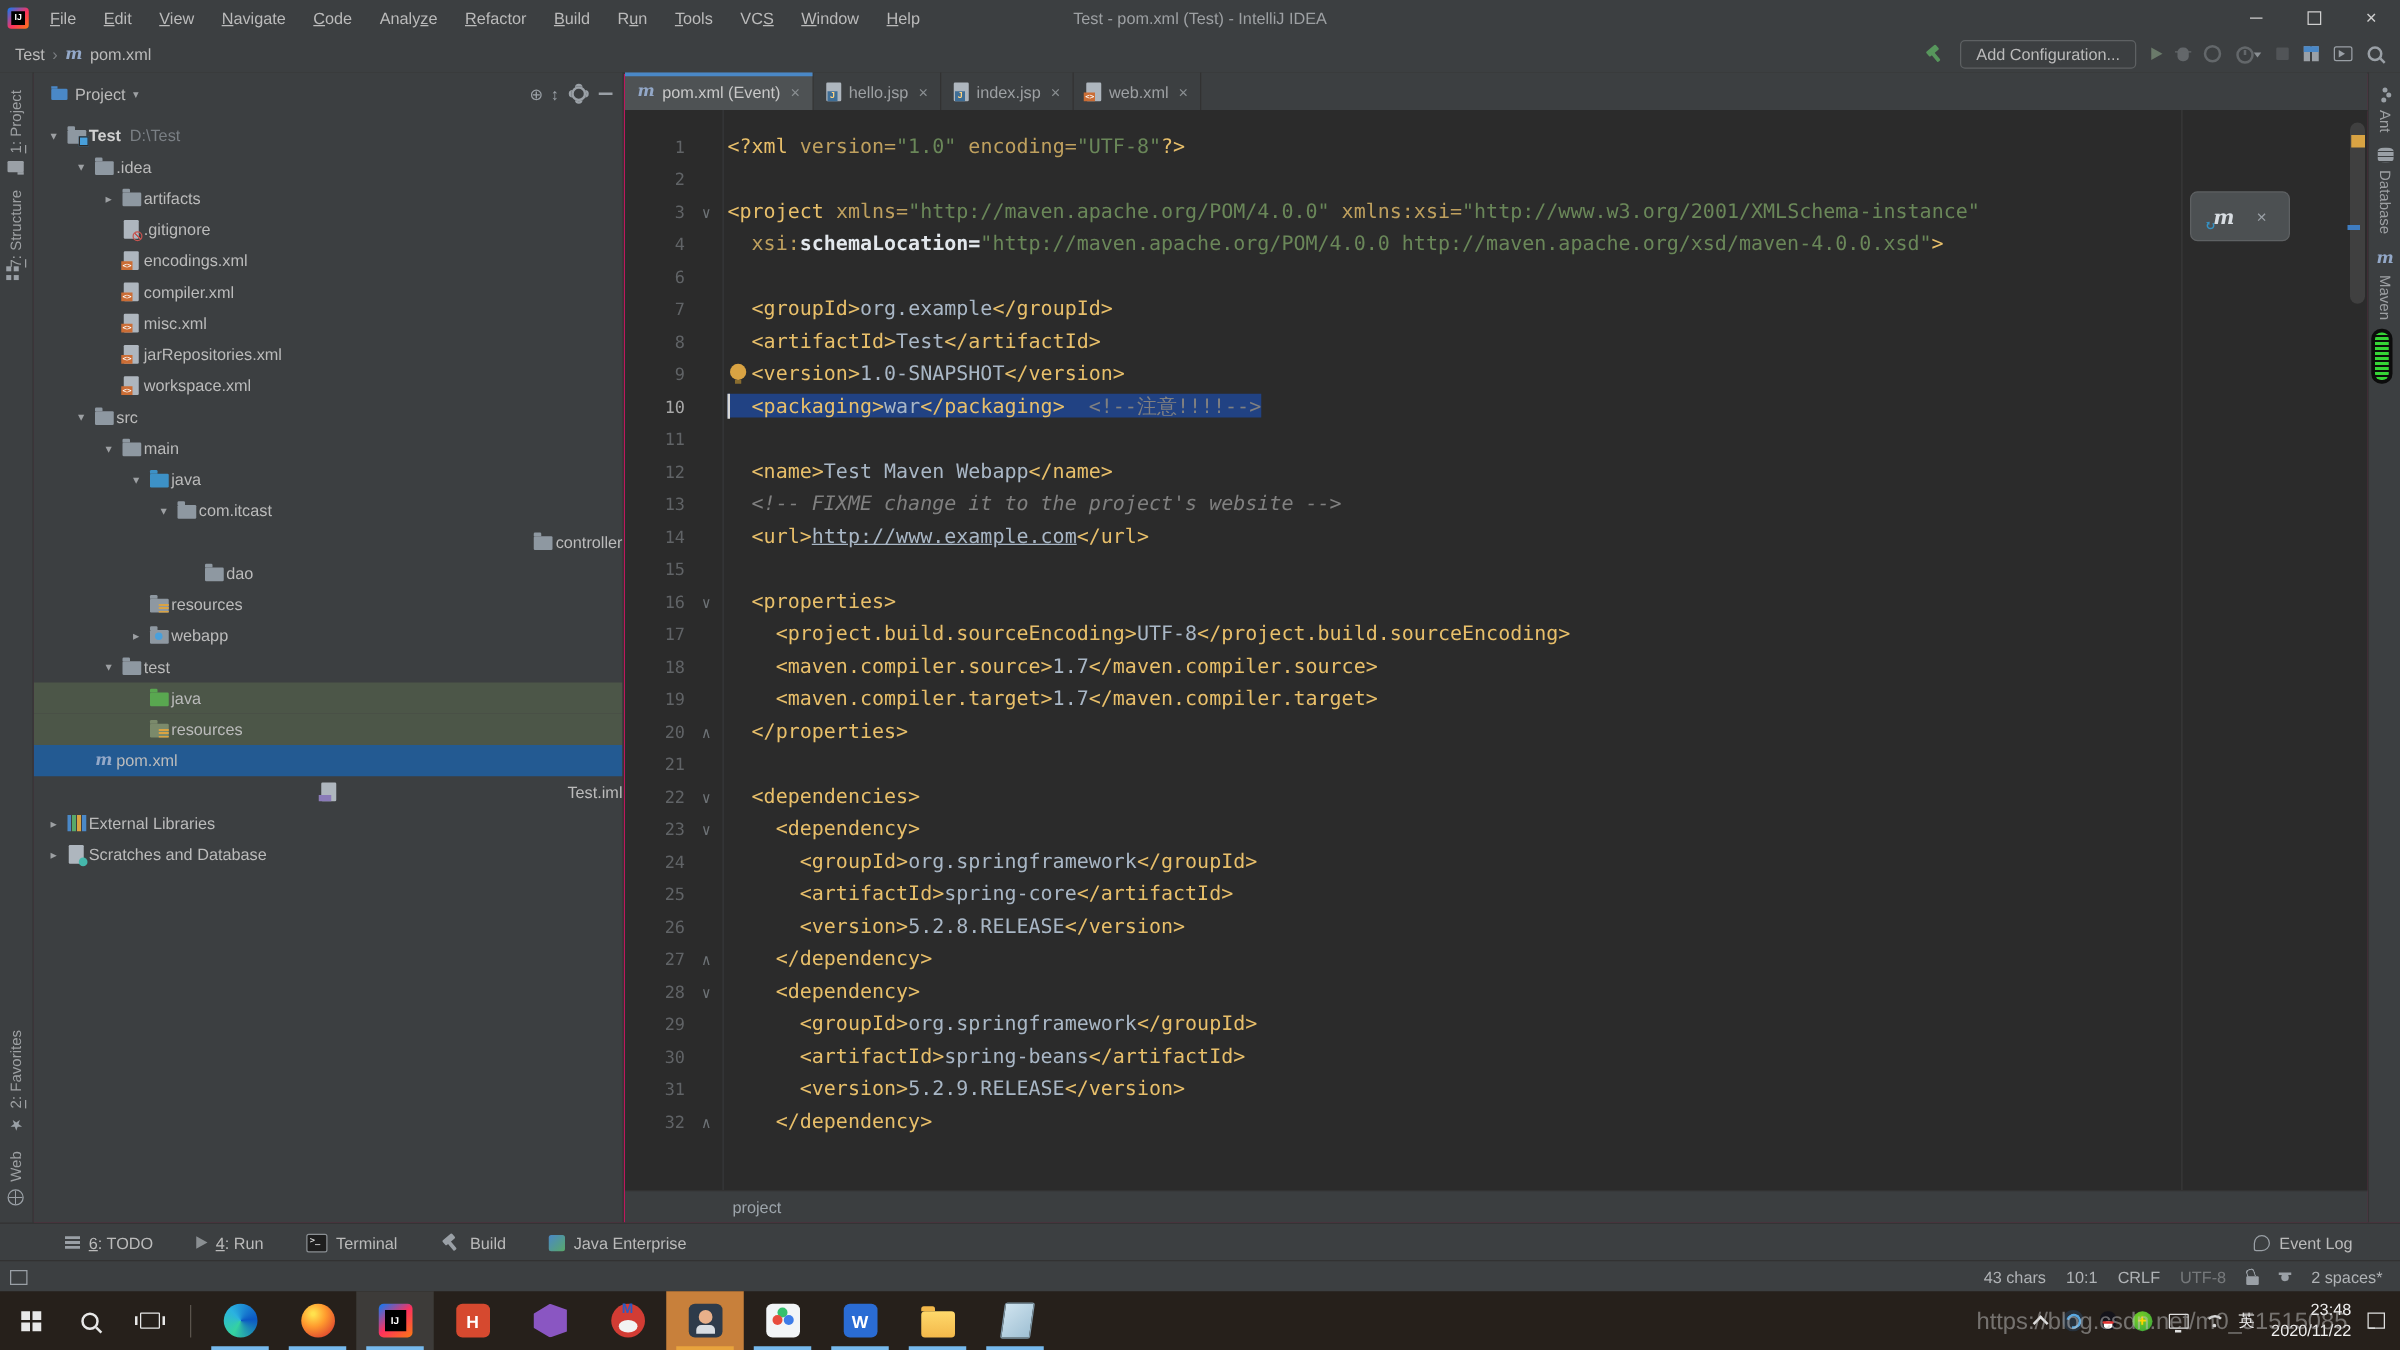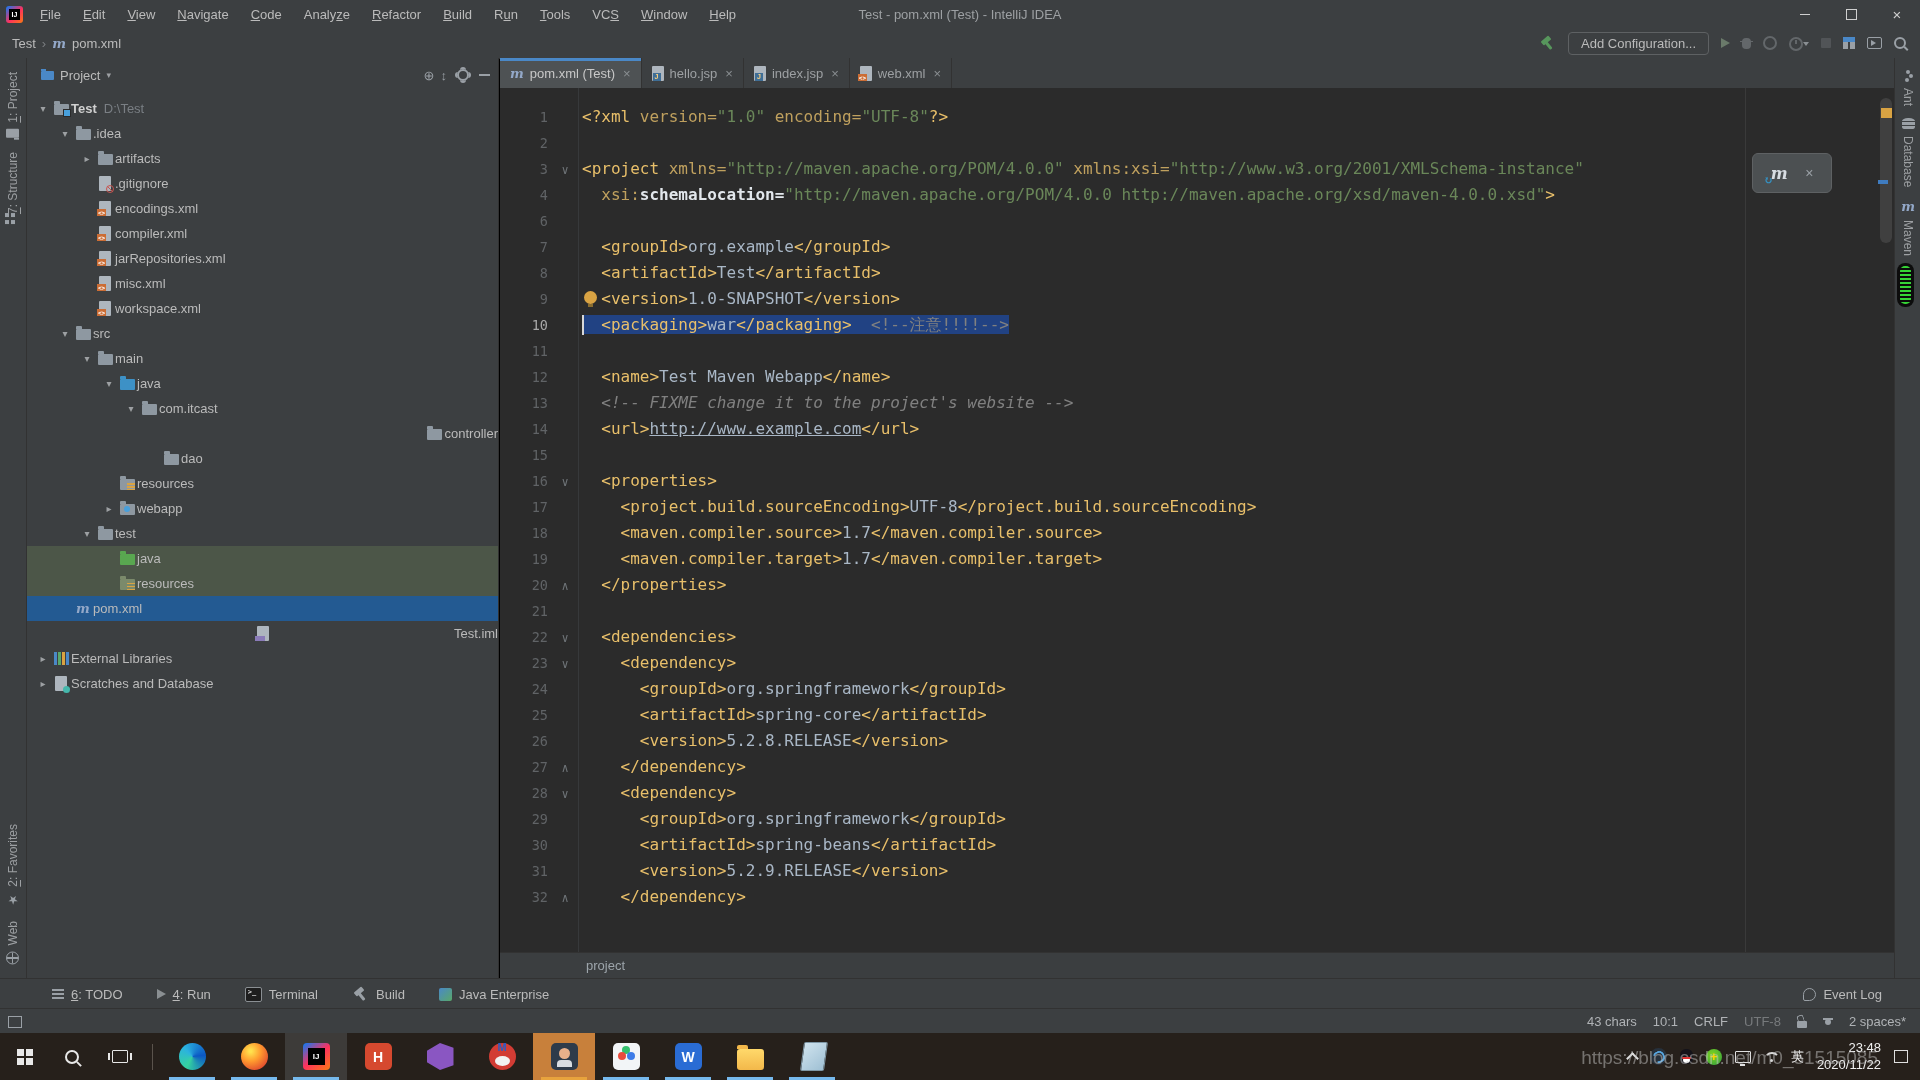--- a/index.html
+++ b/index.html
@@ -1,16 +1,16 @@
 <!DOCTYPE html>
 <html><head>
 <meta charset="utf-8">
 <style>
   html,body{margin:0;padding:0;background:#1e1e1e;}
-  #app{position:relative;width:1920px;height:1080px;overflow:hidden;background:#000000;
+  #app{position:relative;width:1920px;height:1080px;overflow:hidden;background:#be185d;
        font-family:"Liberation Sans",sans-serif;color:#bbbbbb;font-size:13px;-webkit-font-smoothing:antialiased;}
   .abs{position:absolute;}
   u{text-decoration:underline;}
   
   #titlebar{left:0;top:0;width:1920px;height:28px;background:#3c3f41;border-bottom:1px solid #323232;display:flex;align-items:center;}
   #app-logo{width:17px;height:17px;margin:0 8px 0 6px;border-radius:3px;background:linear-gradient(135deg,#087cfa,#fe315d 55%,#f97a12);position:relative;flex:0 0 auto;}
   #app-logo::after{content:"IJ";position:absolute;inset:3px;background:#000;color:#fff;font:bold 7px "Liberation Sans",sans-serif;display:flex;align-items:center;justify-content:center;}
   #menubar{display:flex;gap:4px;}
   .menu-item{padding:4px 9px;color:#bbbbbb;cursor:default;}
   #win-title{position:absolute;left:0;right:0;text-align:center;color:#9da0a3;pointer-events:none;}
@@ -359,28 +359,28 @@
           <span class="tree-icon">
             <span class="pf xml"></span>
           </span>
           <span class="tree-label">compiler.xml</span>
         </div>
         <div class="tree-row" style="padding-left: 52px;">
           <span class="tree-arrow"></span>
           <span class="tree-icon">
             <span class="pf xml"></span>
           </span>
+          <span class="tree-label">misc.xml</span>
+        </div>
+        <div class="tree-row" style="padding-left: 52px;">
+          <span class="tree-arrow"></span>
+          <span class="tree-icon">
+            <span class="pf xml"></span>
+          </span>
           <span class="tree-label">jarRepositories.xml</span>
-        </div>
-        <div class="tree-row" style="padding-left: 52px;">
-          <span class="tree-arrow"></span>
-          <span class="tree-icon">
-            <span class="pf xml"></span>
-          </span>
-          <span class="tree-label">misc.xml</span>
         </div>
         <div class="tree-row" style="padding-left: 52px;">
           <span class="tree-arrow"></span>
           <span class="tree-icon">
             <span class="pf xml"></span>
           </span>
           <span class="tree-label">workspace.xml</span>
         </div>
         <div class="tree-row" style="padding-left: 30px;">
           <span class="tree-arrow">▾</span>
@@ -486,21 +486,21 @@
             <span class="pf scr"></span>
           </span>
           <span class="tree-label">Scratches and Database</span>
         </div>
       </div>
   </div>
 
   <div id="tabbar" class="abs">
       <div class="etab active">
         <span class="ic-mvn">m</span>
-        <span>pom.xml (Test)</span>
+        <span>pom.xml (Event)</span>
         <span class="close">×</span>
       </div>
       <div class="etab">
         <span class="pf jsp"></span>
         <span>hello.jsp</span>
         <span class="close">×</span>
       </div>
       <div class="etab">
         <span class="pf jsp"></span>
         <span>index.jsp</span>

